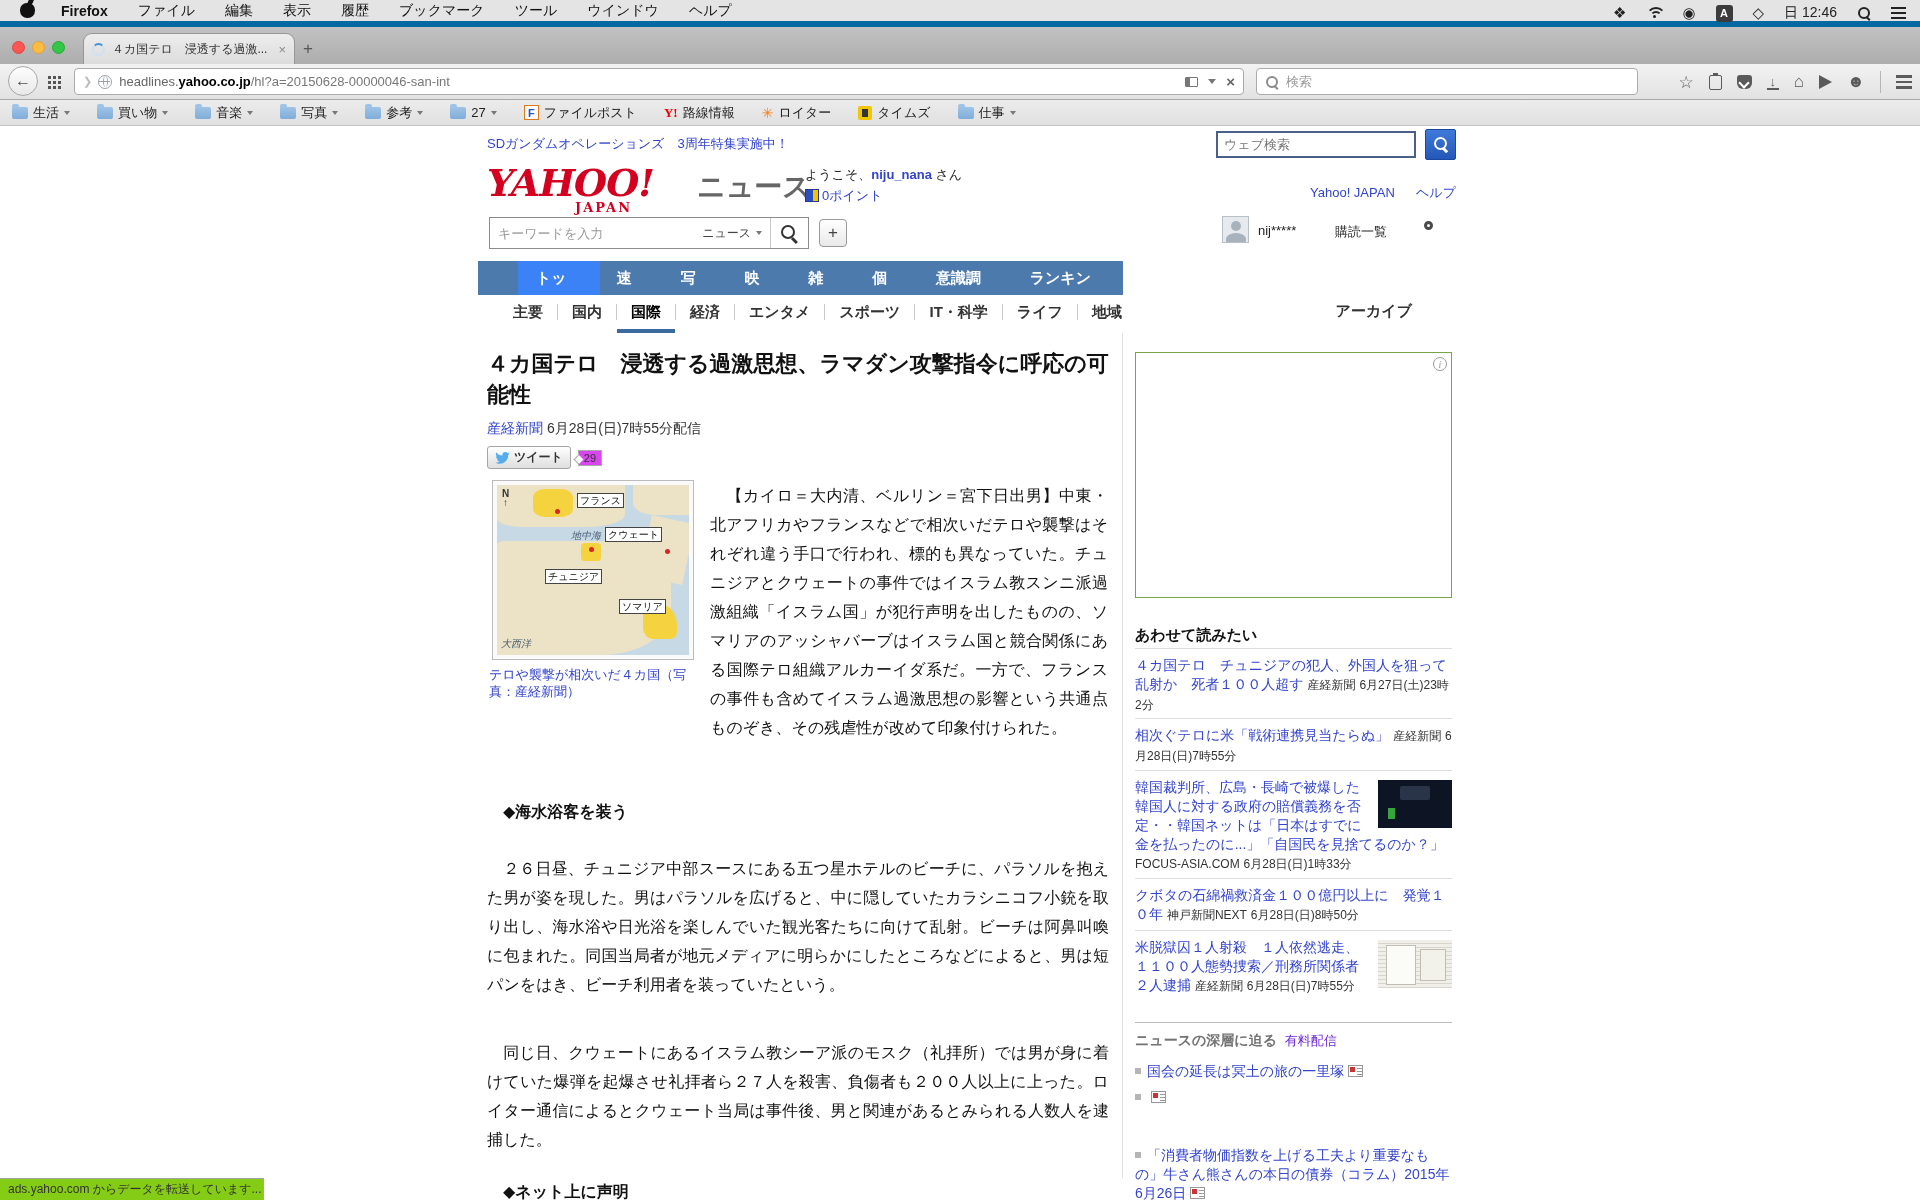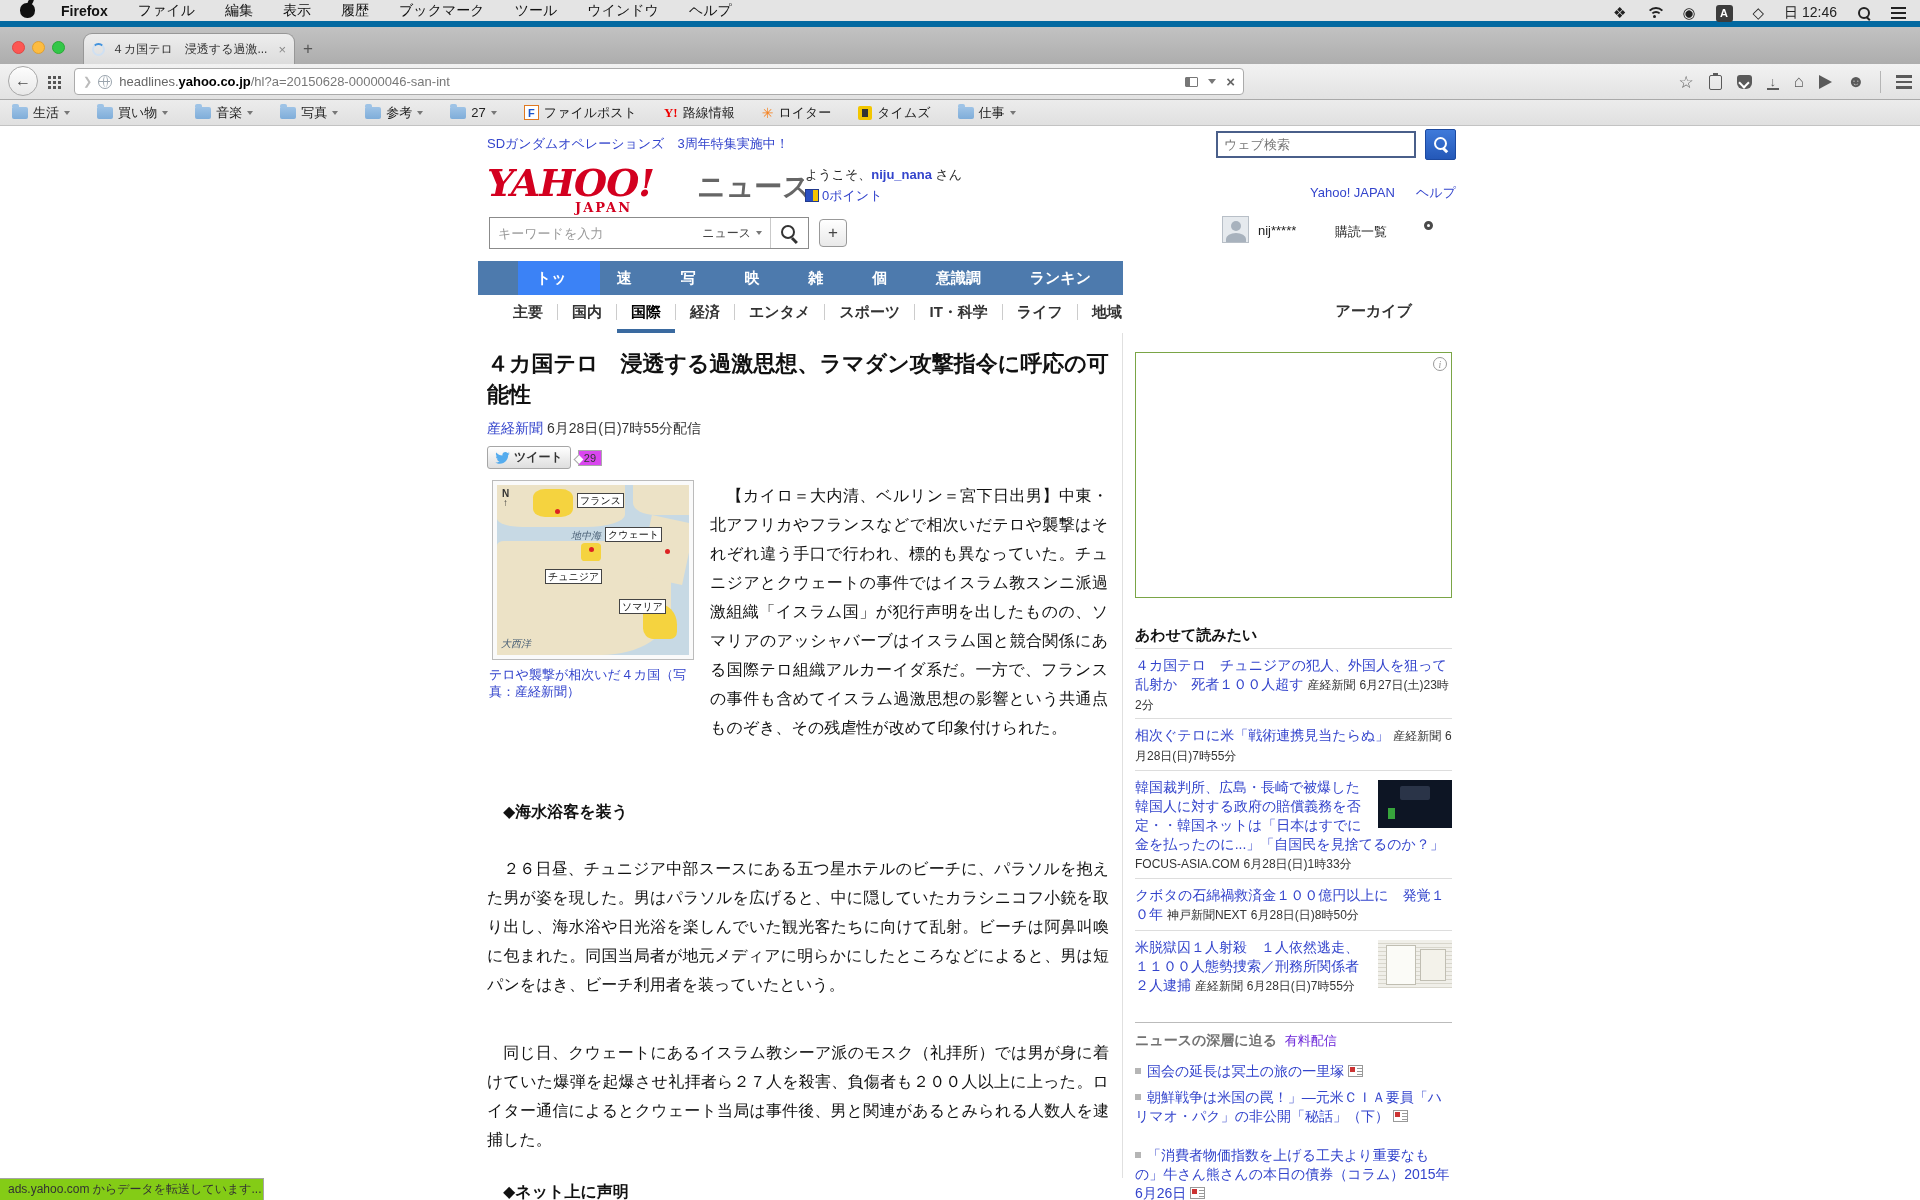--- a/index.html
+++ b/index.html
@@ -240,20 +240,24 @@
   <div class="urlfield">
     <span class="chev">❯</span>
     <span class="globe"></span>
     <span><span class="url-pre">headlines.</span><span class="url-dom">yahoo.co.jp</span><span class="url-path">/hl?a=20150628-00000046-san-int</span></span>
     <span class="url-right">
       <span class="readericon"></span>
       <span class="dcaret"></span>
       <span class="stopx">×</span>
     </span>
   </div>
+  <div class="searchfield">
+    <span class="mag-gray"></span>
+    <input placeholder="検索" style="">
+  </div>
   <div class="tbicons">
     <span class="ticon">☆</span>
     <span class="clipicon"></span>
     <span class="pocketicon"></span>
     <span class="dlicon">↓</span>
     <span class="ticon">⌂</span>
     <span class="sendicon"></span>
     <span class="ticon">☻</span>
     <span class="tbsep"></span>
     <span class="burger">
@@ -483,19 +487,19 @@
 
 <div class="pm-border"></div>
 <div class="pm-head">
   <span class="t1">ニュースの深層に迫る</span>
   <span class="t2">有料配信</span>
 </div>
 <div class="pm-item" style="top:1062px;">
   <span class="bullet"></span><span class="sb-link">国会の延長は冥土の旅の一里塚</span><span class="docicon"></span>
 </div>
 <div class="pm-item" style="top:1088px;">
-  <span class="bullet"></span><span class="sb-link">朝鮮戦争は米国の罠！」―元米ＣＩＡ要員「ハリマオ・パク」の非公開「秘話」（下）</span><span class="docicon"></span>
+  <span class="bullet"></span><span class="docicon"></span>
 </div>
 <div class="pm-item" style="top:1134px;margin-top:12px;">
   <span class="bullet"></span><span class="sb-link">「消費者物価指数を上げる工夫より重要なもの」牛さん熊さんの本日の債券（コラム）2015年6月26日</span><span class="docicon"></span>
 </div>
 
 <div class="statusbar">ads.yahoo.com からデータを転送しています...</div>
 
 </body></html>

